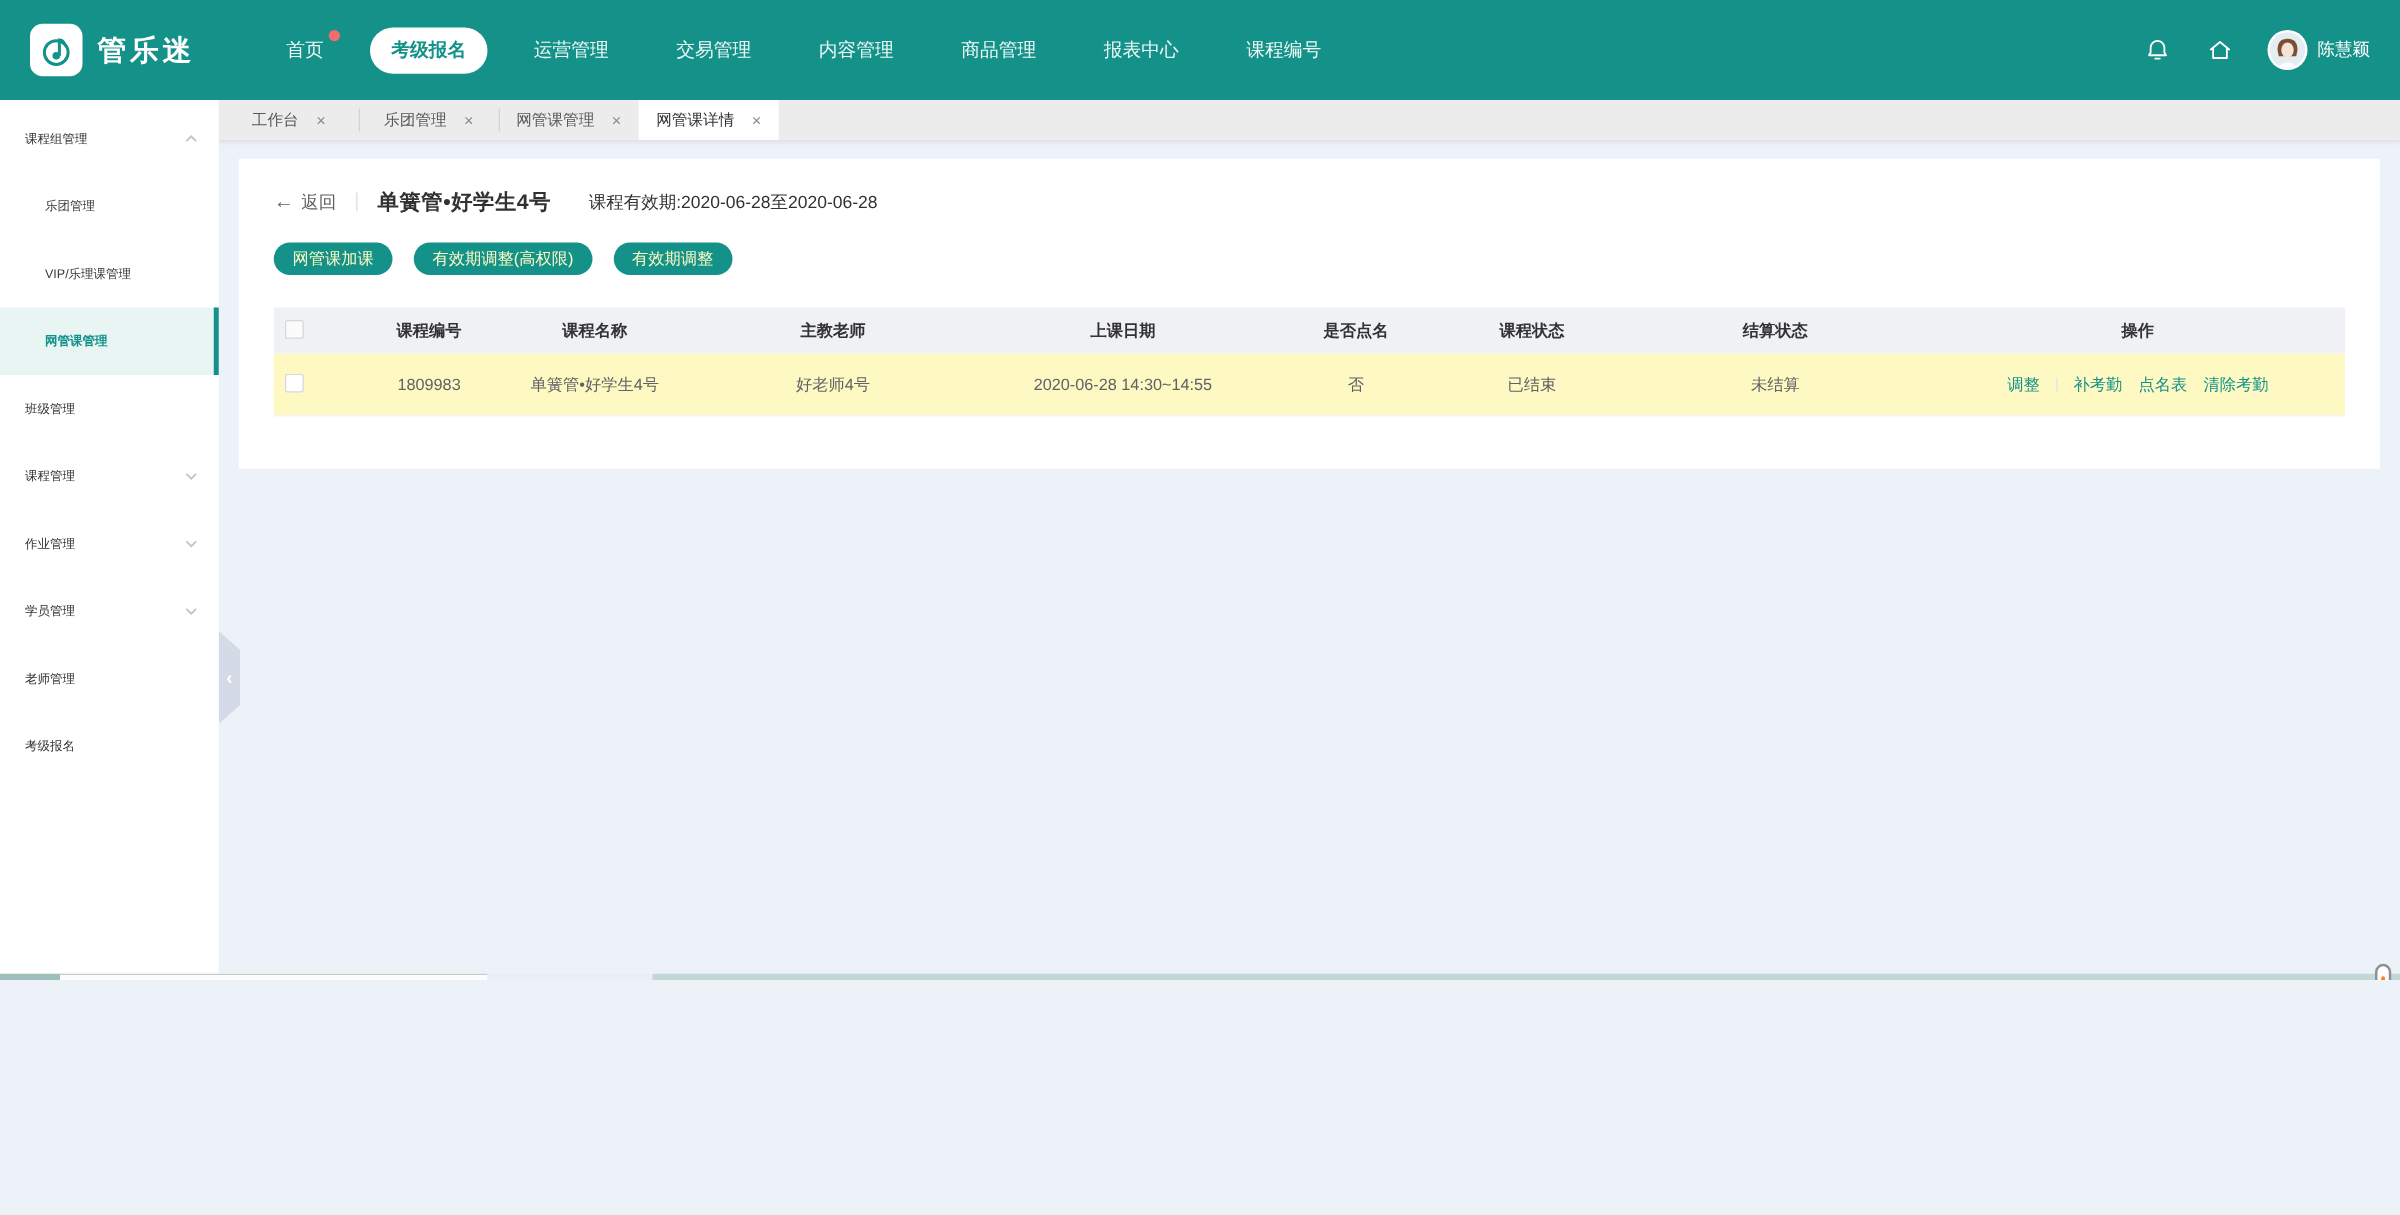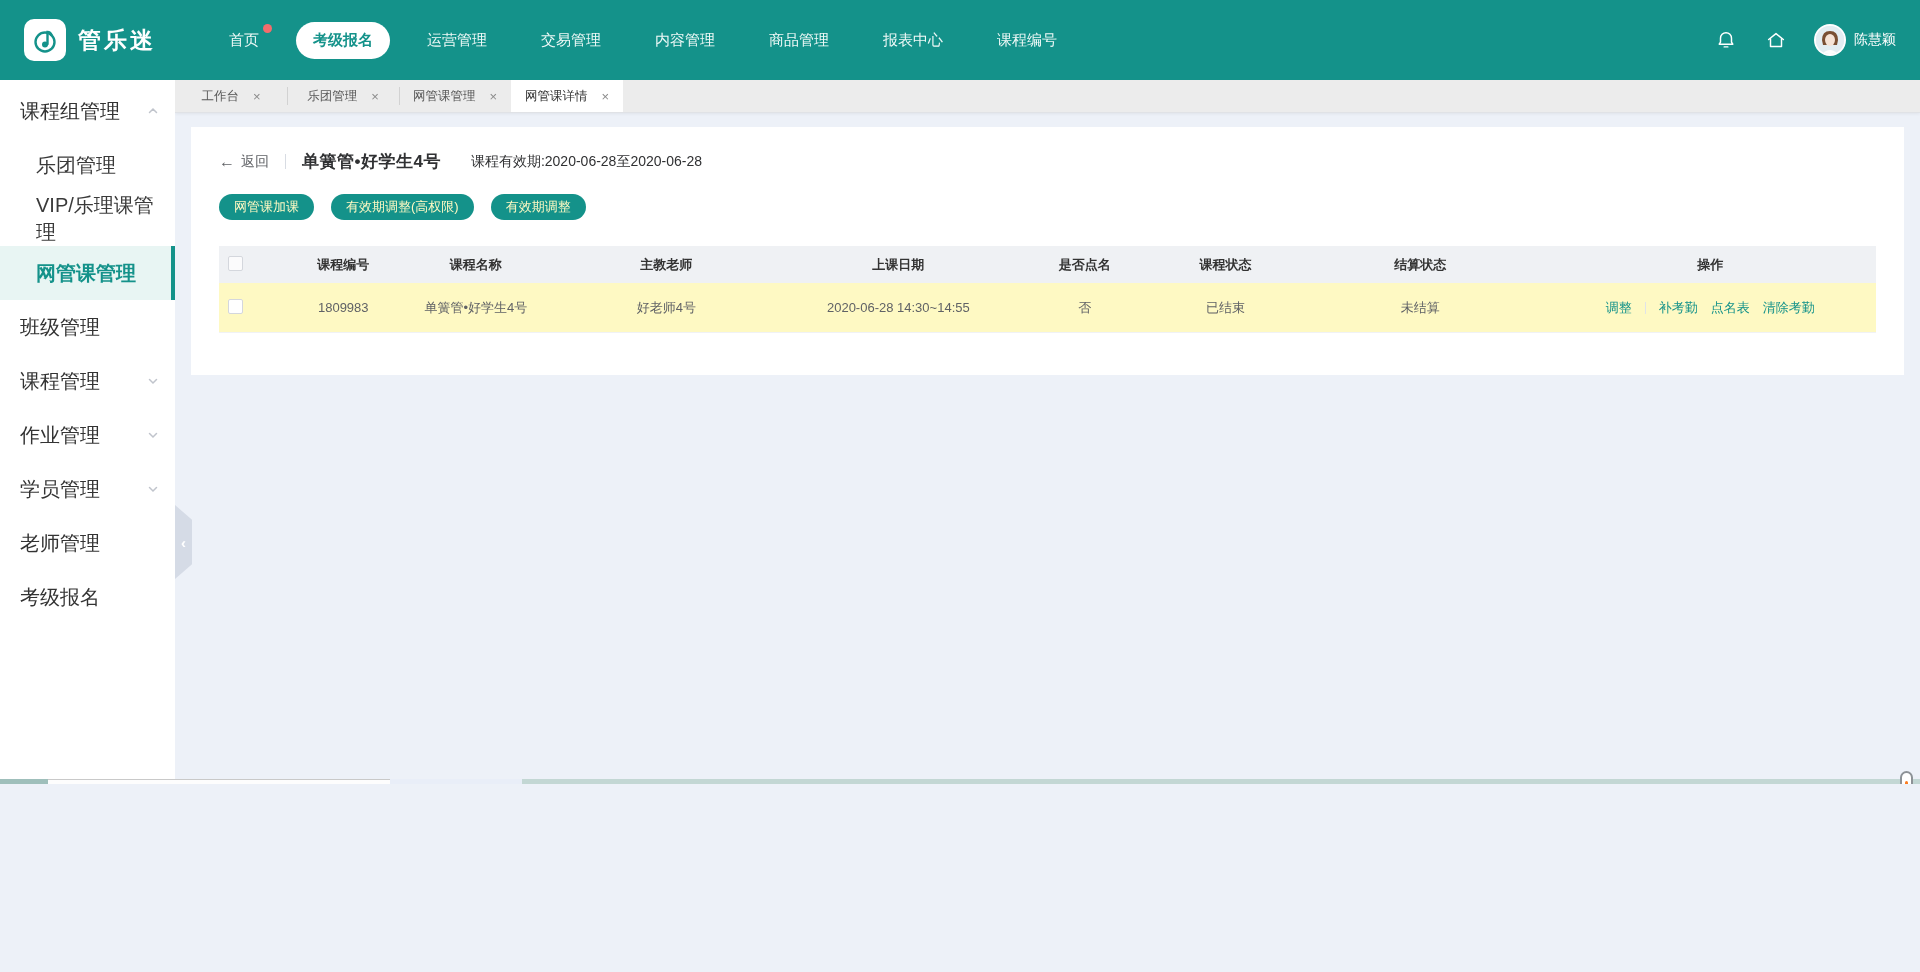--- a/index.html
+++ b/index.html
@@ -18,21 +18,21 @@
   .nav-item.active { background:#fff; color:#14928a; border-radius:999px; font-weight:bold; }
   .nav-badge { position:absolute; top:2px; right:4px; width:9px; height:9px; border-radius:50%; background:#f56c6c; }
   .topbar-right { margin-left:auto; display:flex; align-items:center; gap:26px; }
   .top-icon { width:24px; height:24px; cursor:pointer; display:flex; align-items:center; justify-content:center; }
   .user-chip { display:flex; align-items:center; gap:8px; cursor:pointer; }
   .avatar { width:32px; height:32px; border-radius:50%; border:2px solid rgba(255,255,255,.95); overflow:hidden; background:#dfeaf0; }
   .user-name { color:#fff; font-size:14px; }
 
   
   .sidebar { position:absolute; left:0; top:80px; width:175px; height:887px; background:#fff; padding-top:4px; z-index:20; }
-  .side-item { position:relative; height:54px; display:flex; align-items:center; padding:0 16px 0 20px; font-size:20px; color:#333;
+  .side-item { position:relative; height:54px; display:flex; align-items:center; padding:0 16px 0 20px; font-size:10px; color:#333;
                cursor:pointer; justify-content:space-between; }
   .side-item.sub { padding-left:36px; color:#3a3a3a; }
   .side-item.active { background:#e8f5f3; color:#14928a; font-weight:bold; }
   .side-item.active::after { content:""; position:absolute; right:0; top:0; width:4px; height:100%; background:#14928a; }
   .chev { width:12px; height:12px; flex:0 0 auto; }
   .collapse-handle { position:absolute; left:175px; top:505px; width:17px; height:74px; background:#d5dbe6;
                      clip-path:polygon(0 0,100% 20%,100% 80%,0 100%); z-index:25; display:flex; align-items:center; justify-content:center;
                      color:#fff; font-size:15px; font-weight:bold; cursor:pointer; }
 
   

